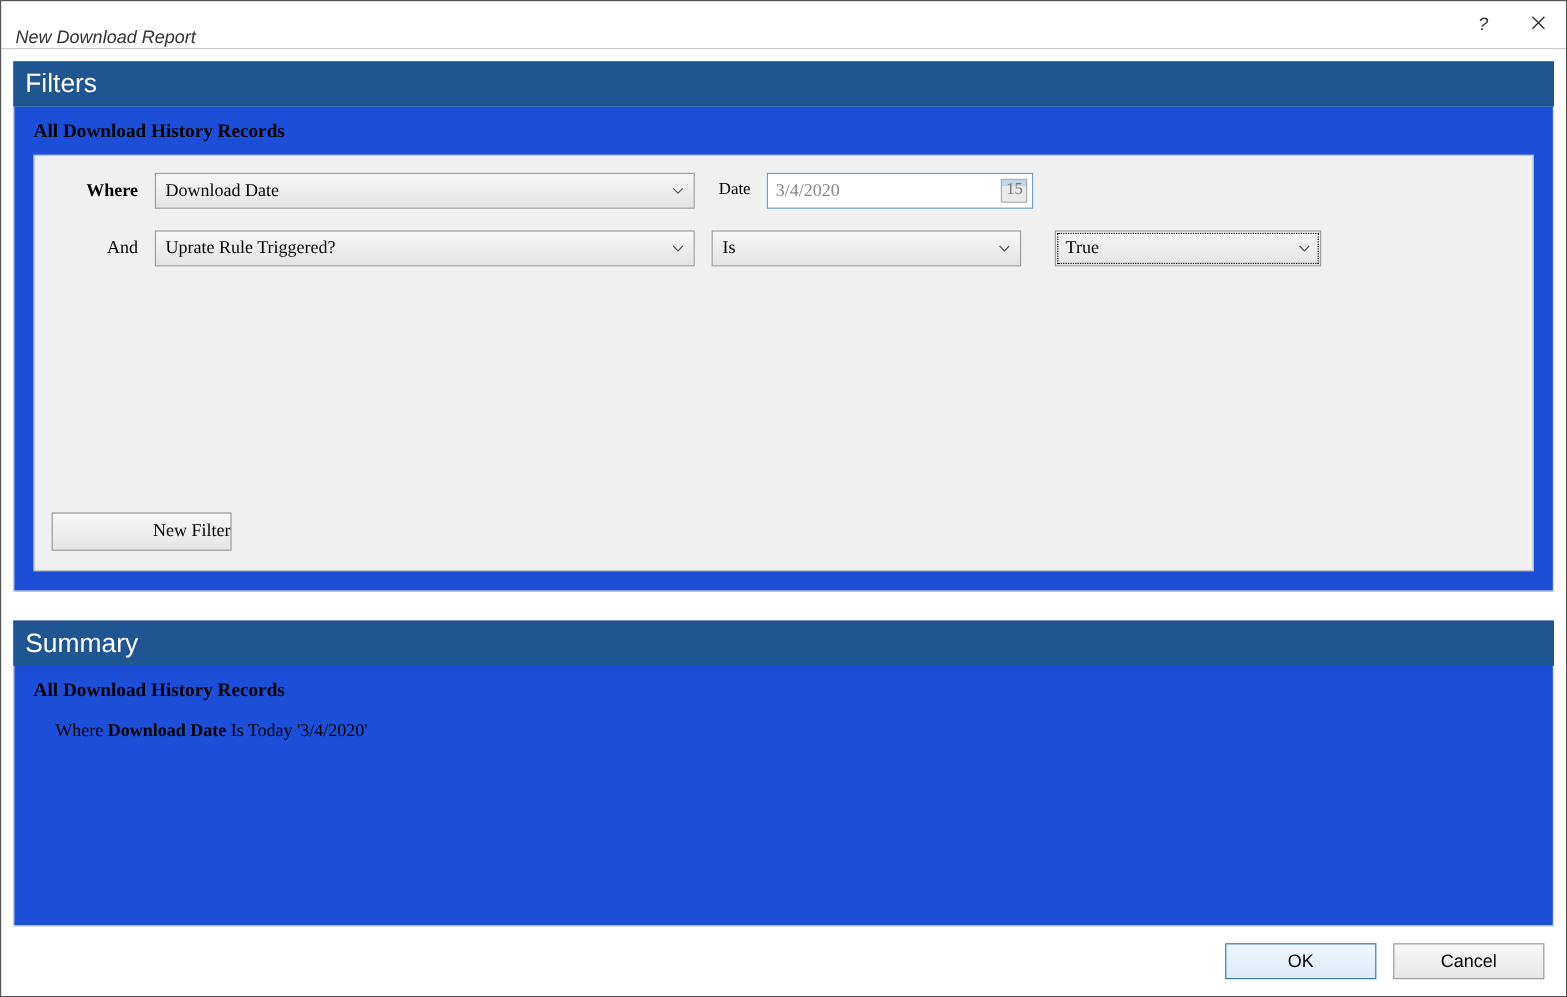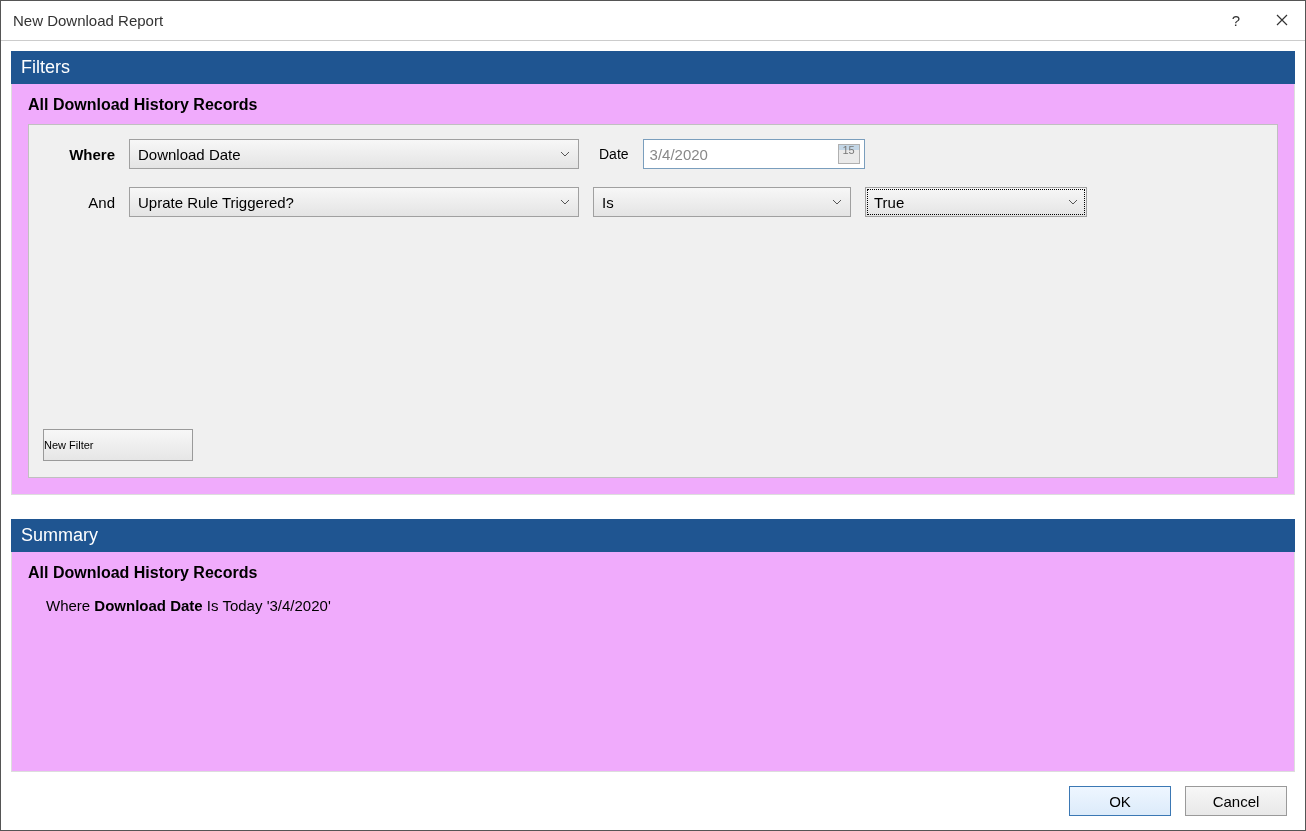--- a/index.html
+++ b/index.html
@@ -14,25 +14,26 @@
       width: 1306px;
       height: 831px;
       border: 1px solid #555;
       display: flex;
       flex-direction: column;
       background: #fff;
     }
     .titlebar {
       height: 40px;
       display: flex;
-      align-items: center;
+      align-items: flex-end;
       padding: 0 0 0 12px;
       font-size: 15px;
       color: #333;
       border-bottom: 1px solid #ccc;
+      font-style: italic;
     }
     .titlebar .title { flex: 1; }
     .titlebar .win-btn {
       width: 46px;
       height: 40px;
       display: flex;
       align-items: center;
       justify-content: center;
       color: #333;
       font-size: 15px;
@@ -43,27 +44,28 @@
       padding: 10px 10px 0 10px;
       display: flex;
       flex-direction: column;
       gap: 0;
       overflow: hidden;
     }
     .section-header {
       background: #1f5591;
       color: #fff;
       padding: 6px 10px;
-      font-size: 18px;
+      font-size: 22px;
     }
     .section-body {
       border: 1px solid #ddd;
       border-top: none;
       padding: 12px 16px 16px 16px;
-      background: #f0abfc;
+      background: #1d4ed8;
+      font-family: Liberation Serif, serif;
     }
     .filters-body { height: 430px; display:flex; flex-direction:column; }
     .group-heading {
       font-weight: 700;
       font-size: 16px;
       margin-bottom: 10px;
     }
     .filter-panel {
       border: 1px solid #c0c0c0;
       background: #f0f0f0;
@@ -96,20 +98,21 @@
     }
     .combo .chev {
       position: absolute;
       right: 8px;
       top: 50%;
       transform: translateY(-50%);
     }
     .combo.focused {
       outline: 1px dotted #000;
       outline-offset: -3px;
+      margin-left: 14px;
     }
     .date-label { font-size: 14px; margin-left: 6px; }
     .date-input {
       height: 30px;
       width: 222px;
       border: 1px solid #7a9ebd;
       background: #fff;
       display: flex;
       align-items: center;
       padding: 12px 6px;
@@ -119,51 +122,51 @@
     }
     .date-input .cal-icon {
       position: absolute;
       right: 4px;
       top: 50%;
       transform: translateY(-50%);
       width: 22px;
       height: 20px;
       border: 1px solid #b0b0b0;
       background: #eaeaea;
-      display:flex; align-items:flex-start; justify-content:center;
-      font-size: 11px;
+      display:flex; align-items:center; justify-content:center;
+      font-size: 14px;
       color:#777;
       line-height:1;
     }
     .cal-icon::before{
       content:"";
       position:absolute; top:0; left:0; right:0; height:5px;
       background:#c3d6e6;
     }
     .filler { flex:1; }
     .new-filter-btn {
       width: 150px;
       height: 32px;
       border: 1px solid #9a9a9a;
       background: linear-gradient(#f7f7f7, #e6e6e6);
-      display:flex; align-items:center; justify-content:flex-start;
-      font-size: 11px;
+      display:flex; align-items:center; justify-content:flex-end;
+      font-size: 15px;
     }
     .summary-body { height: 230px; }
     .summary-lines { margin: 12px 0 0 18px; font-size: 15px; line-height: 1.6; }
     .footer {
       height: 58px;
       display: flex;
       align-items: center;
       justify-content: flex-end;
       gap: 14px;
       padding: 0 18px;
     }
     .btn {
-      width: 102px;
+      width: 126px;
       height: 30px;
       border: 1px solid #9a9a9a;
       background: linear-gradient(#f7f7f7, #e8e8e8);
       display:flex; align-items:center; justify-content:center;
       font-size: 15px;
     }
     .btn.primary {
       border: 1px solid #3b78b4;
       background: linear-gradient(#eef6ff, #dcebfa);
     }

